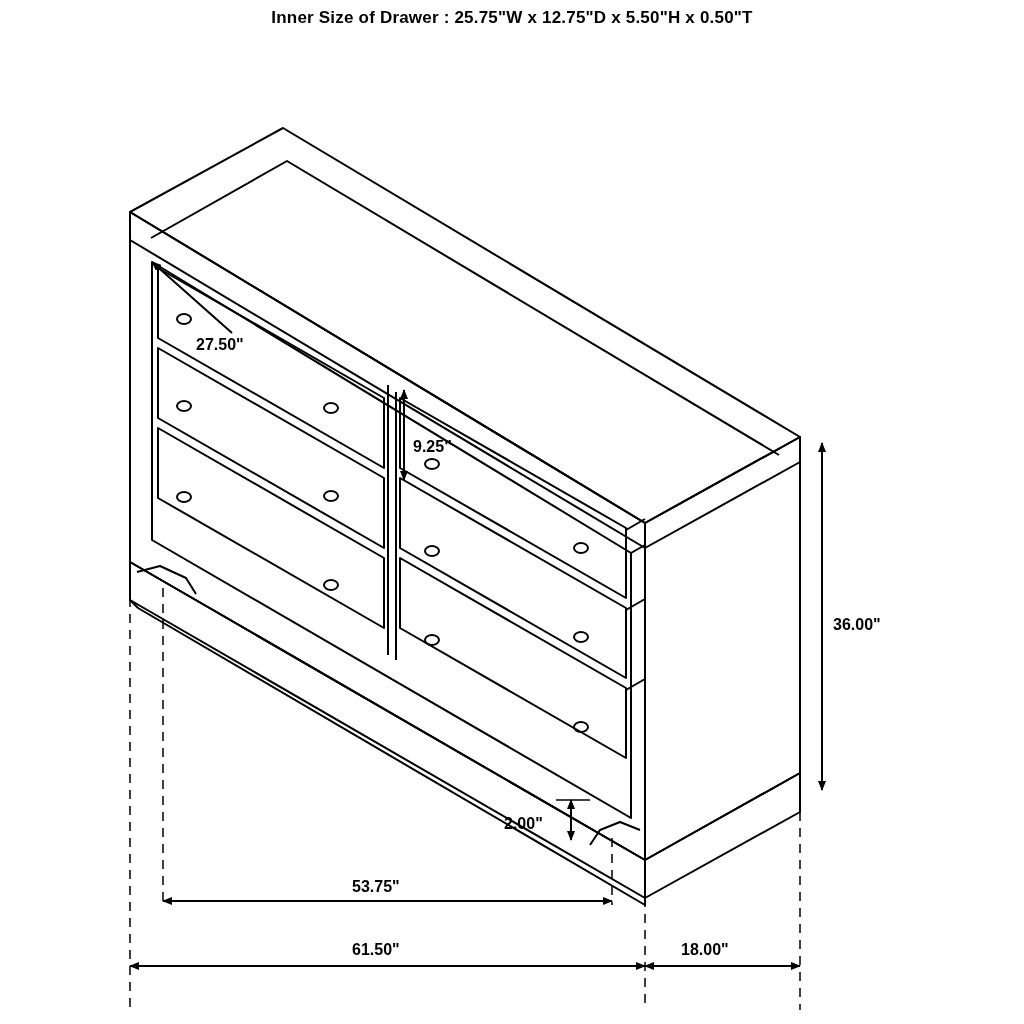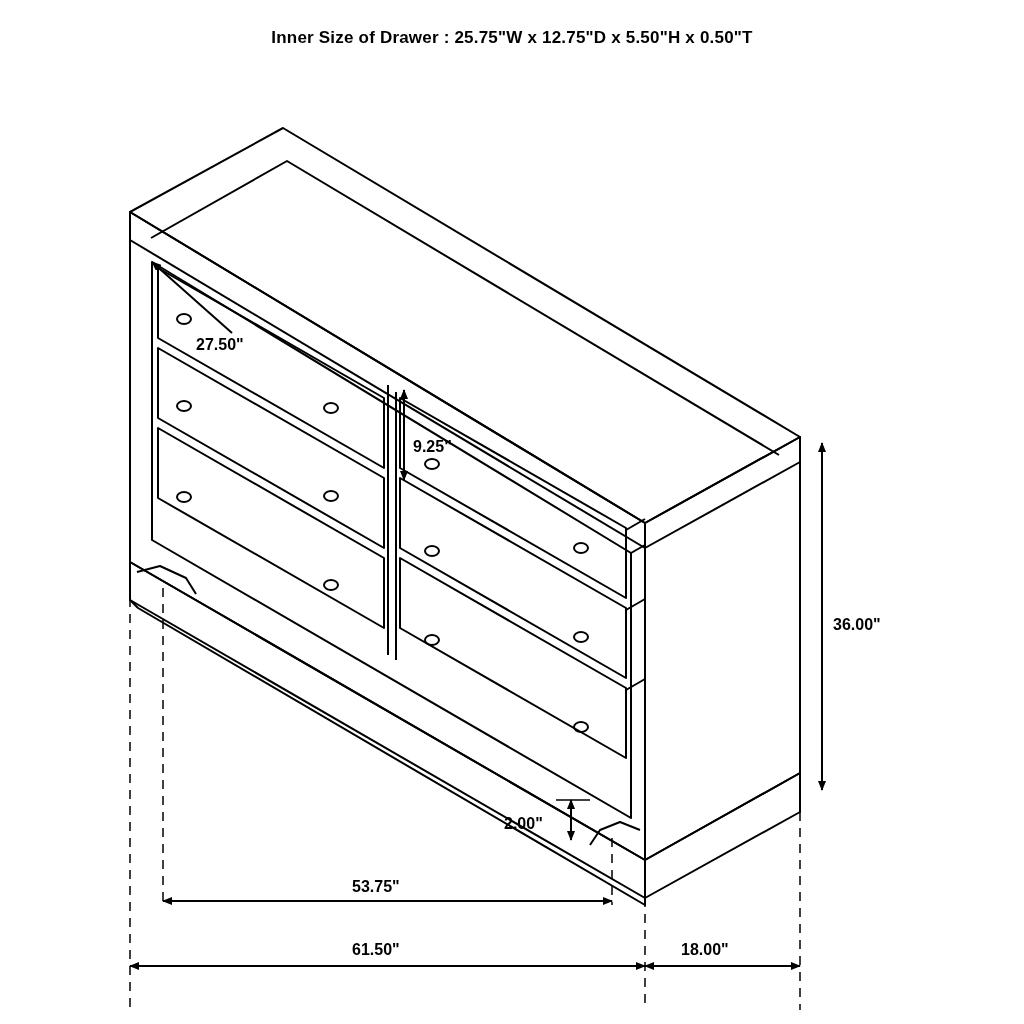--- a/index.html
+++ b/index.html
@@ -17,21 +17,21 @@
   }
   #diagram-root {
     position: absolute;
     left: 0;
     top: 0;
     width: 1024px;
     height: 1024px;
   }
   .title {
     position: absolute;
-    top: 28px;
+    top: 8px;
     left: 0;
     width: 1024px;
     text-align: center;
     font-size: 17px;
     font-weight: bold;
     letter-spacing: 0.2px;
   }
   svg {
     position: absolute;
     left: 0;

